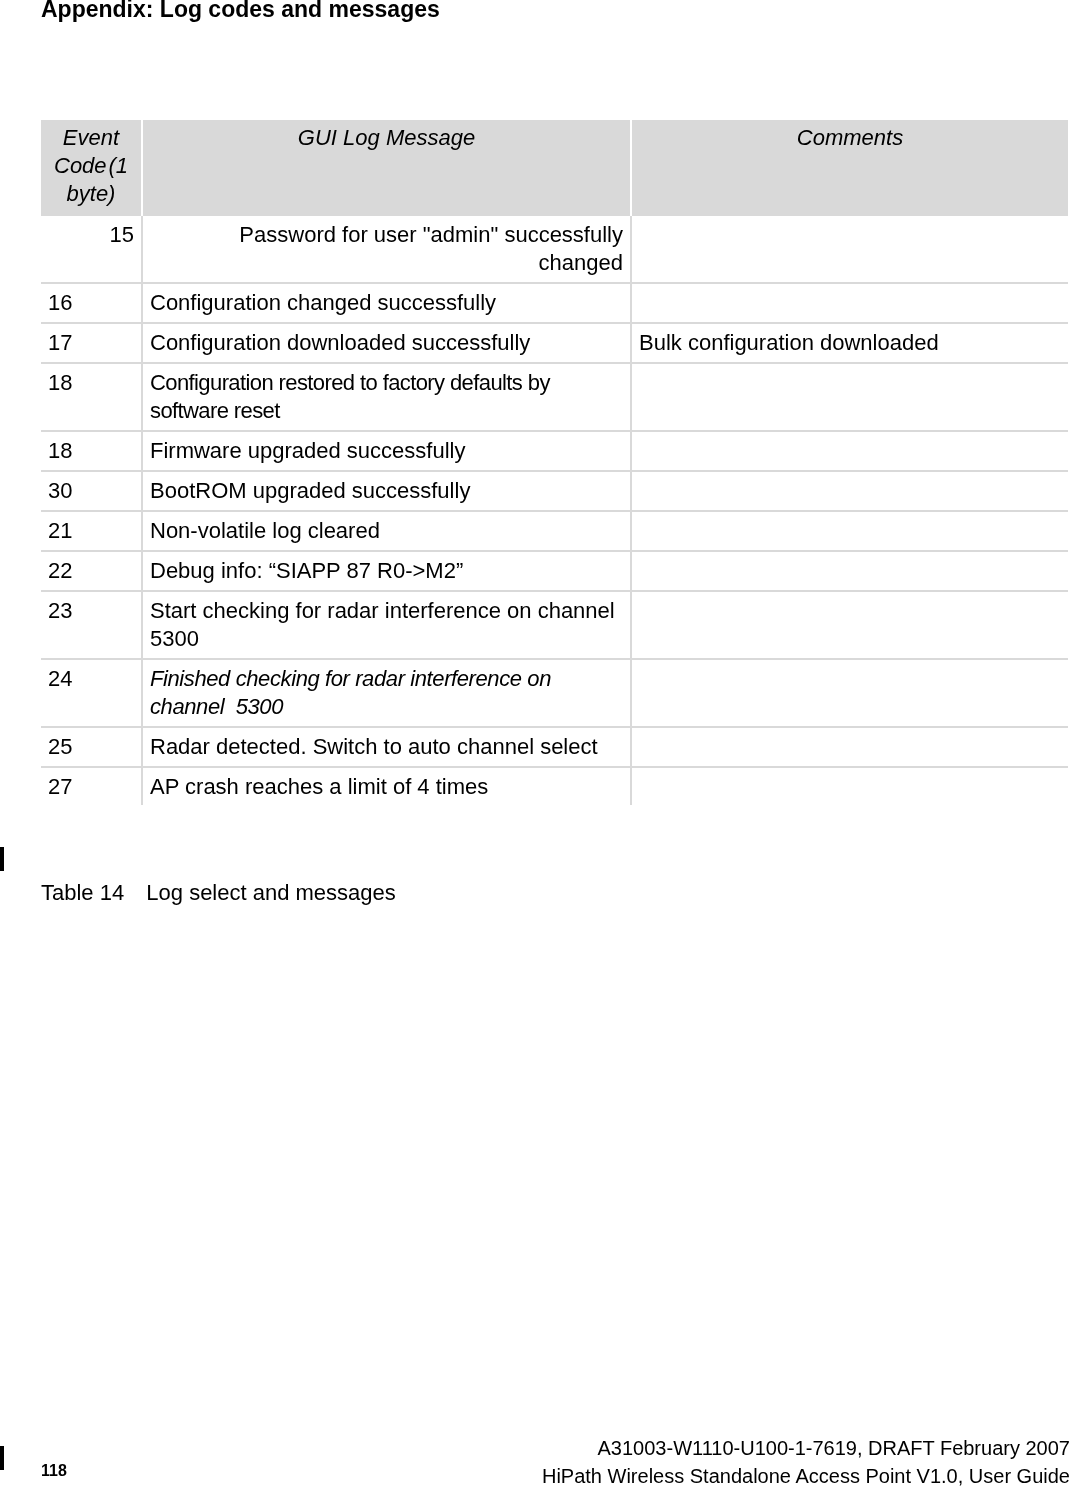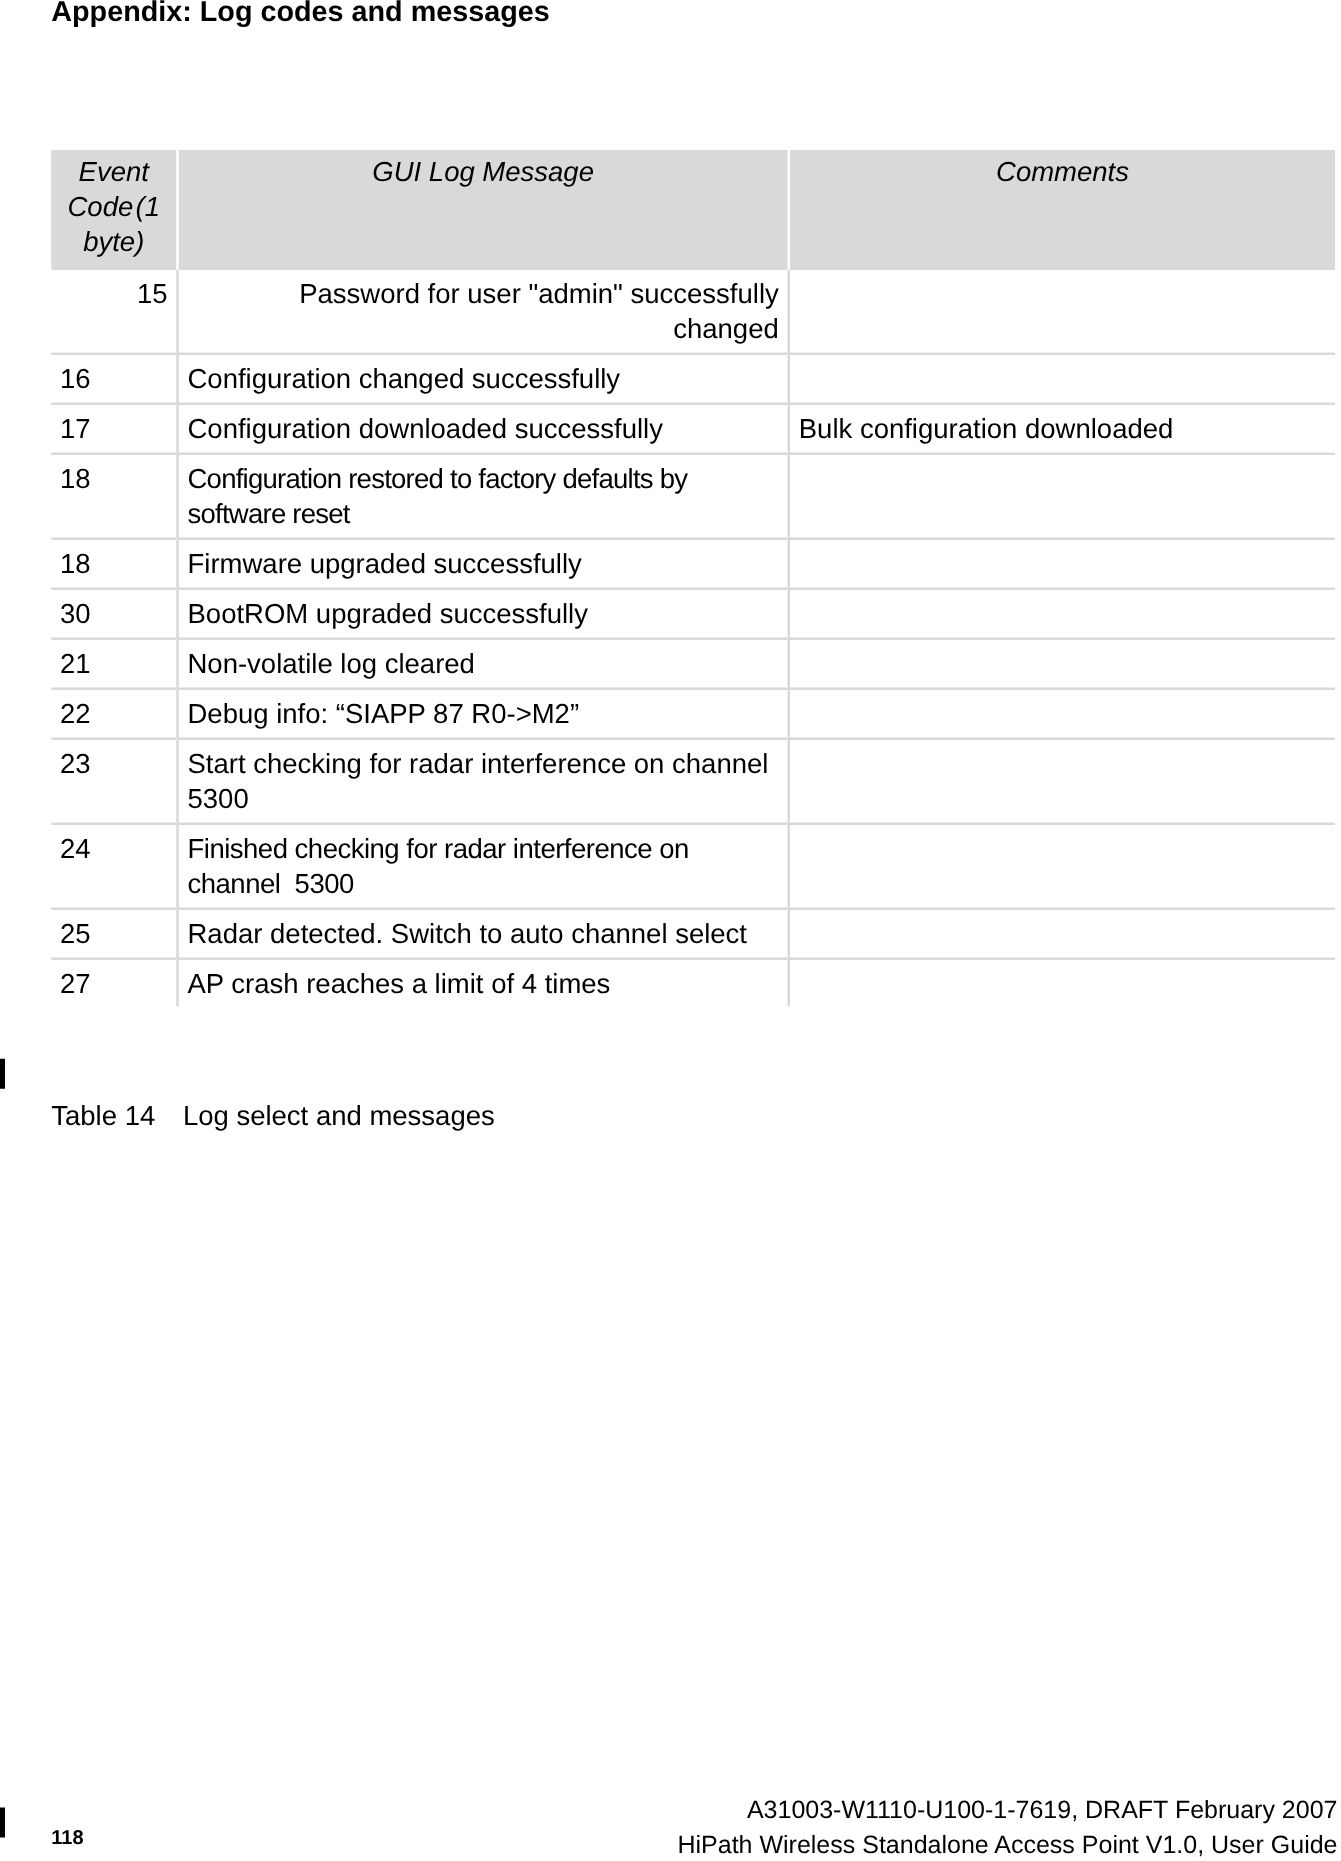--- a/index.html
+++ b/index.html
@@ -105,21 +105,21 @@
       <td>Debug info: “SIAPP 87 R0-&gt;M2”</td>
       <td></td>
     </tr>
     <tr>
       <td>23</td>
       <td style="white-space:pre-wrap;">Start checking for radar interference on channel  5300</td>
       <td></td>
     </tr>
     <tr>
       <td>24</td>
-      <td style="white-space:pre-wrap;letter-spacing:-0.4px;">Finished checking for radar interference on channel  5300</td>
+      <td style="white-space:pre-wrap;letter-spacing:-0.4px;font-style:italic;">Finished checking for radar interference on channel  5300</td>
       <td></td>
     </tr>
     <tr>
       <td>25</td>
       <td>Radar detected. Switch to auto channel select</td>
       <td></td>
     </tr>
     <tr class="last">
       <td>27</td>
       <td>AP crash reaches a limit of 4 times</td>

